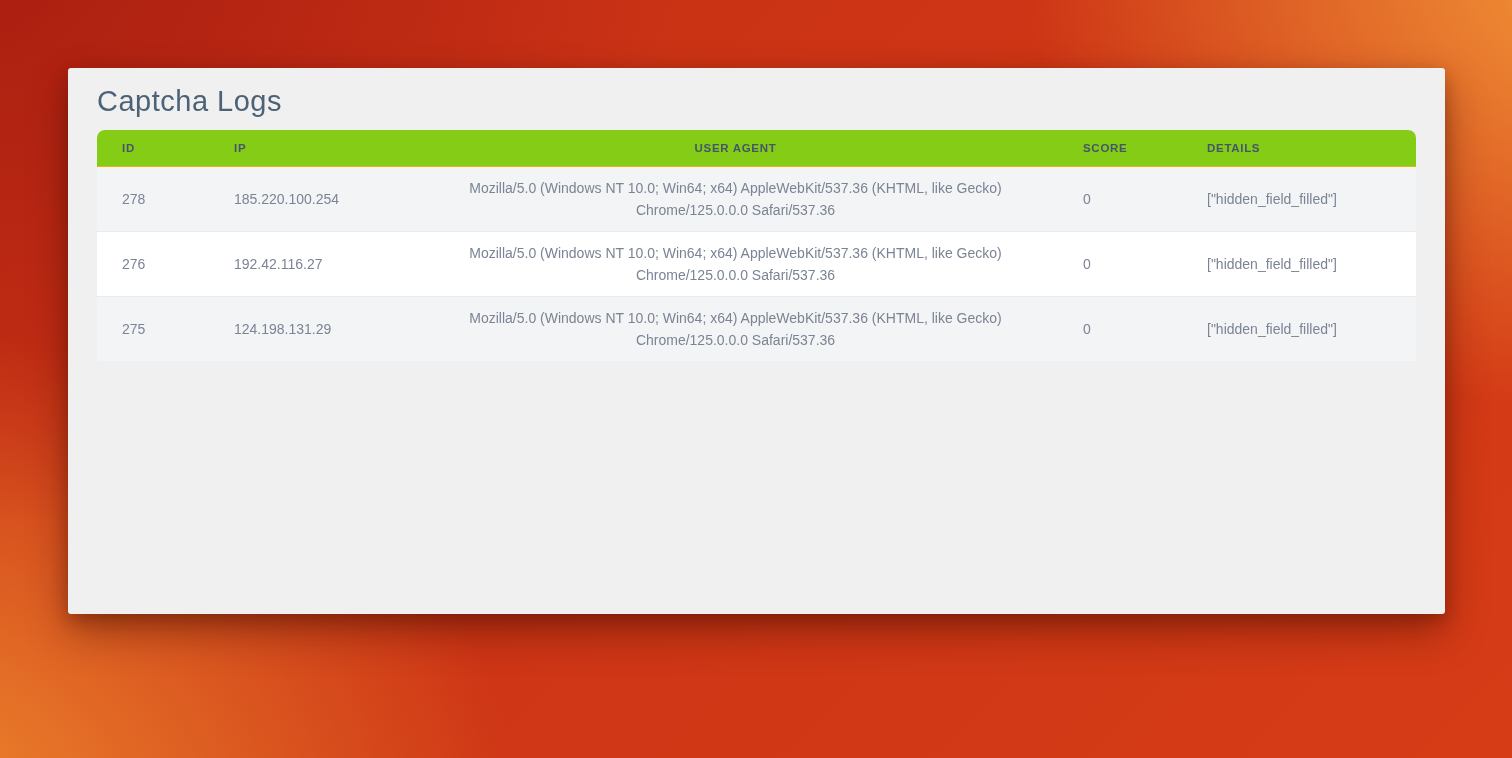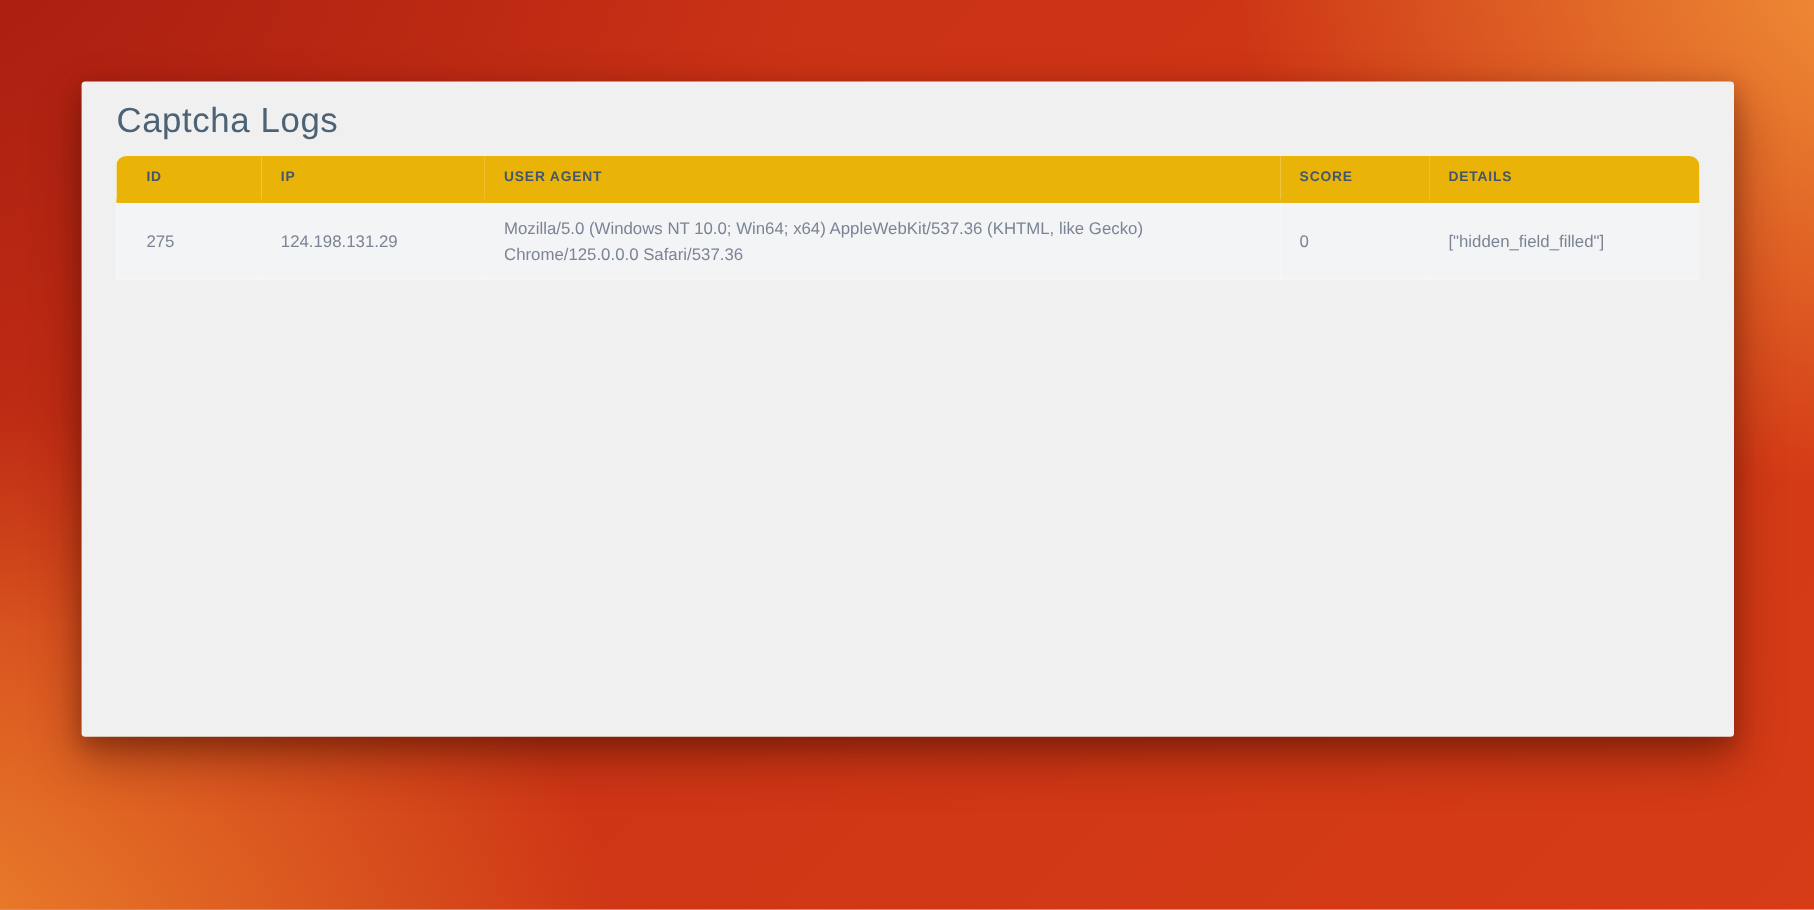--- a/index.html
+++ b/index.html
@@ -55,22 +55,22 @@
     table-layout: fixed;
   }
 
   thead th {
     text-align: left;
     font-size: 11.5px;
     font-weight: 700;
     letter-spacing: 0.7px;
     color: #44566b;
     padding: 12px 16px;
-    background: #eab308;
-    border-bottom: 3px solid #eab308;
+    background: #84cc16;
+    border-bottom: 1px solid #eab308;
     white-space: nowrap;
   }
 
   tbody td {
     font-size: 14px;
     line-height: 22px;
     color: #7b8494;
     padding: 10px 16px;
     vertical-align: middle;
     border-top: 1px solid #e9ebee;
@@ -78,21 +78,21 @@
   }
 
   tbody tr:first-child td { border-top: none; }
   tbody tr:nth-child(odd) { background: #f3f4f6; }
   tbody tr:nth-child(even) { background: #ffffff; }
 
   th:first-child, td:first-child { padding-left: 25px; }
 
   .col-id        { width: 80px;  }
   .col-ip        { width: 154px; margin-top: 20px; }
-  .col-user_agent{ width: 631px; }
+  .col-user_agent{ width: 631px; text-align: center; }
   .col-score     { width: 92px;  }
   .col-details   { width: 199px; }
 </style>
 </head>
 <body>
 
 <div class="card">
   <h1 class="page-title">Captcha Logs</h1>
   <div class="table-wrap">
     <table>
@@ -100,20 +100,34 @@
         <tr>
             <th class="col-id">ID</th>
             <th class="col-ip">IP</th>
             <th class="col-user_agent">USER AGENT</th>
             <th class="col-score">SCORE</th>
             <th class="col-details">DETAILS</th>
           </tr>
       </thead>
       <tbody>
           <tr>
+            <td class="col-id">278</td>
+            <td class="col-ip">185.220.100.254</td>
+            <td class="col-user_agent">Mozilla/5.0 (Windows NT 10.0; Win64; x64) AppleWebKit/537.36 (KHTML, like Gecko) Chrome/125.0.0.0 Safari/537.36</td>
+            <td class="col-score">0</td>
+            <td class="col-details">["hidden_field_filled"]</td>
+          </tr>
+          <tr>
+            <td class="col-id">276</td>
+            <td class="col-ip">192.42.116.27</td>
+            <td class="col-user_agent">Mozilla/5.0 (Windows NT 10.0; Win64; x64) AppleWebKit/537.36 (KHTML, like Gecko) Chrome/125.0.0.0 Safari/537.36</td>
+            <td class="col-score">0</td>
+            <td class="col-details">["hidden_field_filled"]</td>
+          </tr>
+          <tr>
             <td class="col-id">275</td>
             <td class="col-ip">124.198.131.29</td>
             <td class="col-user_agent">Mozilla/5.0 (Windows NT 10.0; Win64; x64) AppleWebKit/537.36 (KHTML, like Gecko) Chrome/125.0.0.0 Safari/537.36</td>
             <td class="col-score">0</td>
             <td class="col-details">["hidden_field_filled"]</td>
           </tr>
         </tbody>
     </table>
   </div>
 </div>

